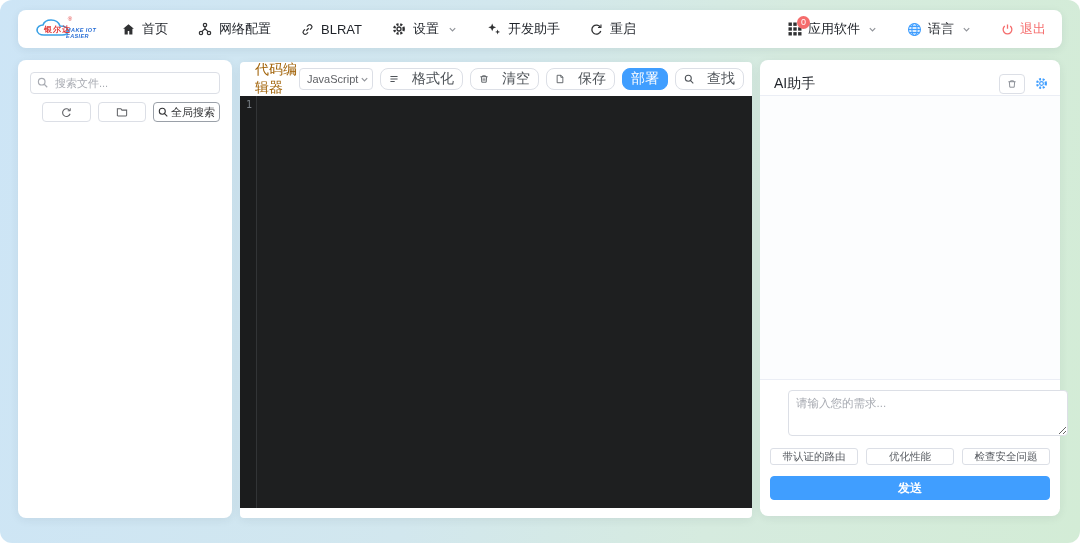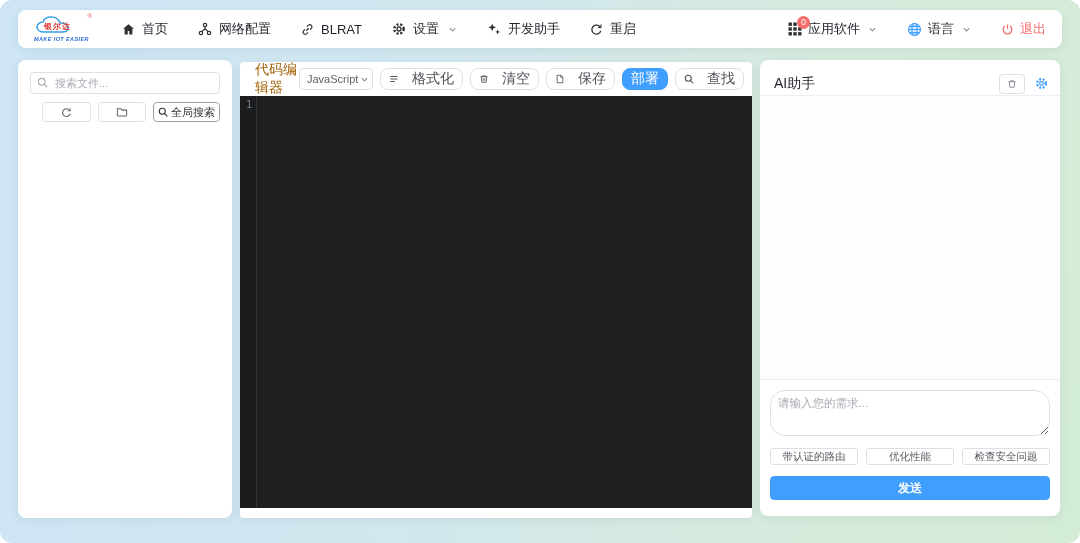--- a/index.html
+++ b/index.html
@@ -3,21 +3,21 @@
 <meta charset="utf-8">
 <style>
   * { margin:0; padding:0; box-sizing:border-box; }
   html,body { width:1080px; height:543px; font-family:"Liberation Sans","DejaVu Sans",sans-serif; background:#fff; overflow:hidden; }
   .page { position:absolute; inset:0; border-radius:12px;
     background:linear-gradient(100deg,#cde5f6 0%,#d2e7ee 42%,#d6ebdf 68%,#d3ecd6 100%); }
 
   
   .navbar { position:absolute; left:18px; top:10px; width:1044px; height:38px; background:#fff;
     border-radius:8px; box-shadow:0 2px 8px rgba(31,45,61,.08); display:flex; align-items:center; padding:0 16px; }
-  .logo { display:flex; flex-direction:column; align-items:flex-start; width:66px; line-height:1; position:relative; }
+  .logo { display:flex; flex-direction:row; align-items:flex-end; width:66px; line-height:1; position:relative; }
   .logo-cloud { position:relative; width:52px; height:20px; }
   .logo-cloud svg { position:absolute; inset:0; }
   .logo-zh { position:absolute; left:10px; top:7px; font-size:8px; font-weight:bold; color:#e03a3a; letter-spacing:1px; white-space:nowrap; }
   .logo-reg { position:absolute; right:-6px; top:-3px; font-size:6px; color:#e03a3a; }
   .logo-tag { font-size:5.5px; font-weight:bold; font-style:italic; color:#2a6fd6; margin-top:1px; letter-spacing:.4px; }
   .nav-items { display:flex; align-items:center; gap:30px; margin-left:22px; }
   .nav-item { display:flex; align-items:center; gap:7px; font-size:13px; color:#1f2329; font-weight:500; cursor:pointer; }
   .nav-item .ic { display:inline-flex; color:#303133; }
   .chev { display:inline-flex; color:#909399; margin-left:2px; }
   .nav-spacer { flex:1; }
@@ -67,22 +67,22 @@
   
   .ai-card { left:760px; top:60px; width:300px; height:456px; border-radius:8px; display:flex; flex-direction:column; }
   .ai-header { height:36px; display:flex; align-items:center; padding:12px 12px 0 14px; border-bottom:1px solid #ebeef5; }
   .ai-title { font-size:14px; font-weight:500; color:#1f2329; }
   .ai-header-actions { margin-left:auto; display:flex; align-items:center; gap:10px; }
   .icon-btn { width:26px; height:20px; border:1px solid #dcdfe6; border-radius:4px; background:#fff;
     display:inline-flex; align-items:center; justify-content:center; color:#7d828a; cursor:pointer; }
   .gear-btn { display:inline-flex; color:#409eff; cursor:pointer; background:none; border:none; }
   .ai-messages { flex:1; background:#fcfdfe; }
   .ai-input-area { border-top:1px solid #ebeef5; padding:10px 10px 16px; }
-  .ai-input-area textarea { width:100%; height:46px; border:1px solid #dcdfe6; border-radius:15px; padding:5px 7px;
-    font-size:11.5px; color:#606266; resize:vertical; outline:none; font-family:inherit; }
+  .ai-input-area textarea { width:100%; height:46px; border:1px solid #dcdfe6; border-radius:4px; padding:5px 7px;
+    font-size:11.5px; color:#606266; resize:vertical; outline:none; font-family:inherit;margin-left:18px; }
   .ai-input-area textarea::placeholder { color:#a8abb2; }
   .quick-row { display:flex; gap:8px; margin-top:8px; }
   .qbtn { flex:1; height:17px; border:1px solid #dcdfe6; border-radius:3px; background:#fff; font-size:10.5px;
     color:#55595f; cursor:pointer; white-space:nowrap; font-family:inherit; }
   .send-btn { width:100%; height:24px; margin-top:11px; }
   .ic svg { display:block; }
 </style>
 </head>
 <body>
 

